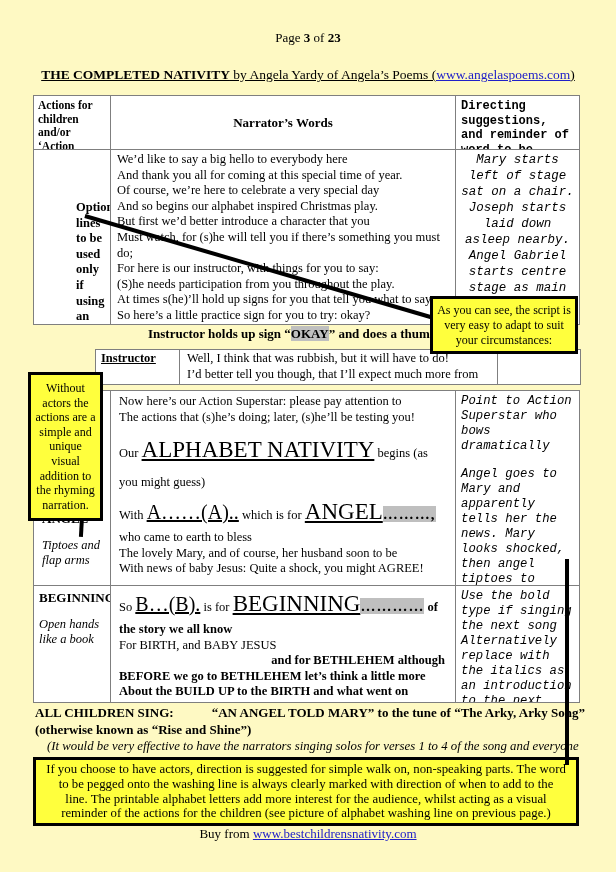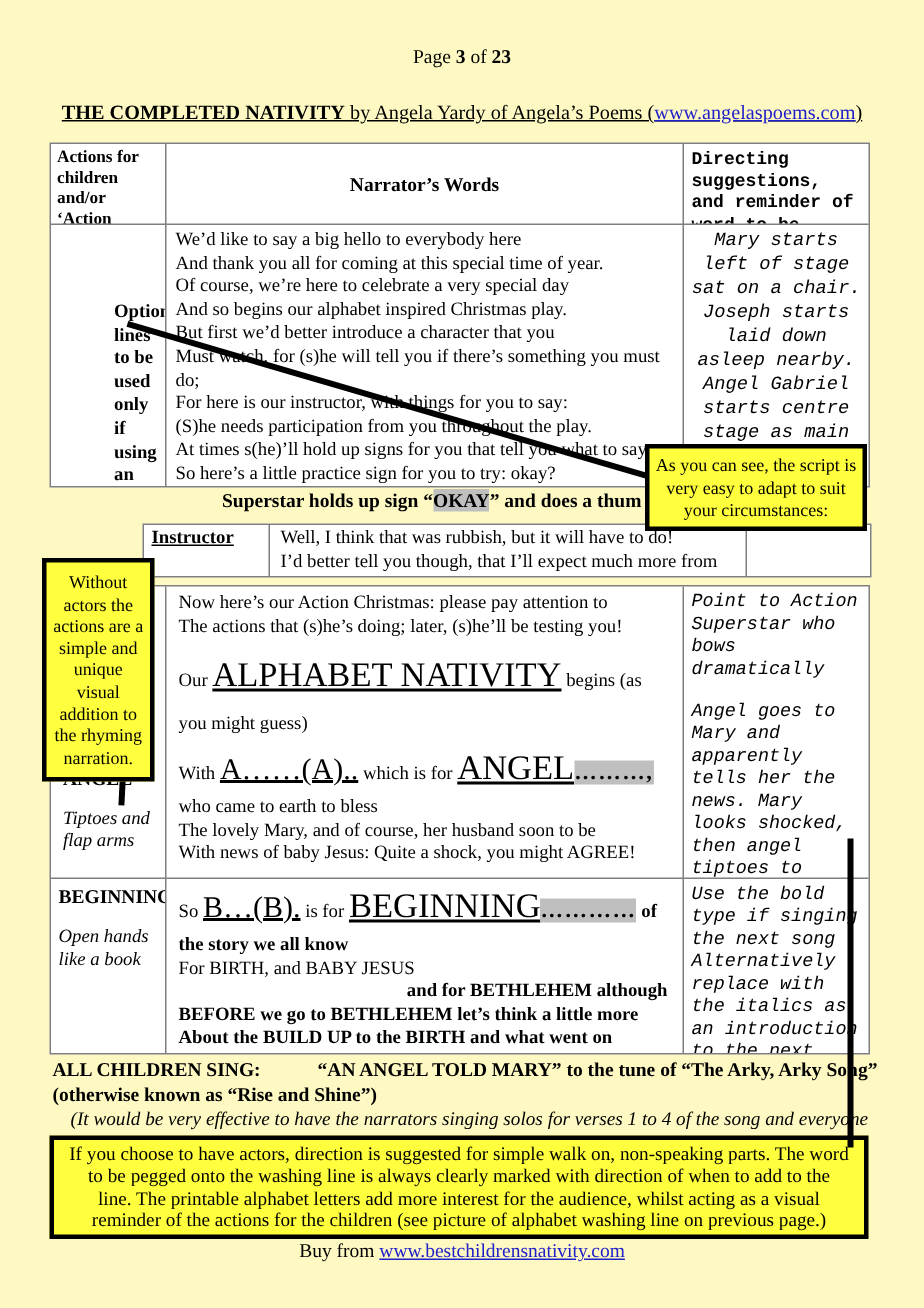--- a/index.html
+++ b/index.html
@@ -127,21 +127,21 @@
       <div>Mary starts left of stage sat on a chair.</div>
       <div>Joseph starts laid down asleep nearby.</div>
       <div>Angel Gabriel starts centre stage as main focus.</div>
       <div>Point to instructor, who bows dramatically</div>
     </div>
   </div>
 
   <div class="diag-line"></div>
 
   <div class="sign-line">
-    <span>Superstar holds up sign “</span><span class="gray">OKAY</span><span>” and does a thum</span>
+    <span>Instructor holds up sign “</span><span class="gray">OKAY</span><span>” and does a thum</span>
   </div>
 
   <div class="callout callout-adapt">As you can see, the script is very easy to adapt to suit your circumstances:</div>
 
   <div class="tbl tbl-instructor">
     <div class="cell ic1 lastrow">Instructor</div>
     <div class="cell ic2 lastrow">
       <div>Well, I think that was rubbish, but it will have to do!</div>
       <div>I’d better tell you though, that I’ll expect much more from you!</div>
     </div>
@@ -151,21 +151,21 @@
   <div class="callout callout-without">Without actors the actions are a simple and unique visual addition to the rhyming narration.</div>
   <div class="connector-v"></div>
 
   <div class="tbl tbl3">
 
     <div class="cell angel-c1">
       <div class="action-word">ANGEL</div>
       <div class="action-desc">Tiptoes and flap arms</div>
     </div>
     <div class="cell verse2">
-      <div>Now here’s our Action Christmas: please pay attention to</div>
+      <div>Now here’s our Action Superstar: please pay attention to</div>
       <div>The actions that (s)he’s doing; later, (s)he’ll be testing you!</div>
       <div class="spacer10"></div>
       <div class="bigline">
         <span>Our </span><span class="big">ALPHABET NATIVITY</span><span> begins (as you might guess)</span>
       </div>
       <div class="bigline">
         <span>With </span><span class="big2">A……(A)..</span><span> which is for </span><span class="big">ANGEL</span><span class="dots">………,</span>
       </div>
       <div>who came to earth to bless</div>
       <div>The lovely Mary, and of course, her husband soon to be</div>

